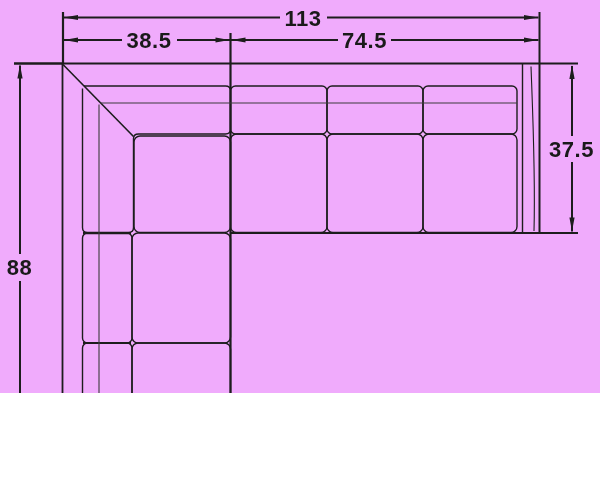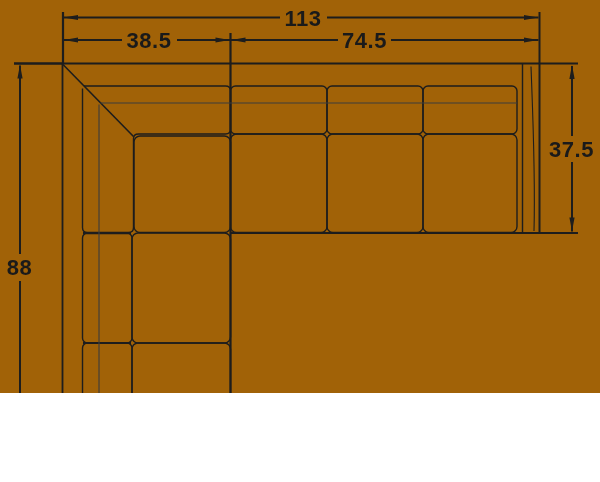--- a/index.html
+++ b/index.html
@@ -1,20 +1,20 @@
 <!DOCTYPE html>
 <html><head>
 <meta charset="utf-8">
 <style>
   html, body { margin: 0; padding: 0; background: #ffffff; }
   .canvas {
     position: relative;
     width: 600px;
     height: 393px;
-    background: #a16207;
+    background: #f0abfc;
     overflow: hidden;
     font-family: "Liberation Sans", sans-serif;
   }
   svg { position: absolute; inset: 0; display: block; }
   .dim-label {
     font-family: "Liberation Sans", sans-serif;
     font-weight: bold;
     font-size: 22px;
     letter-spacing: 0.5px;
     fill: #1a1a1a;

